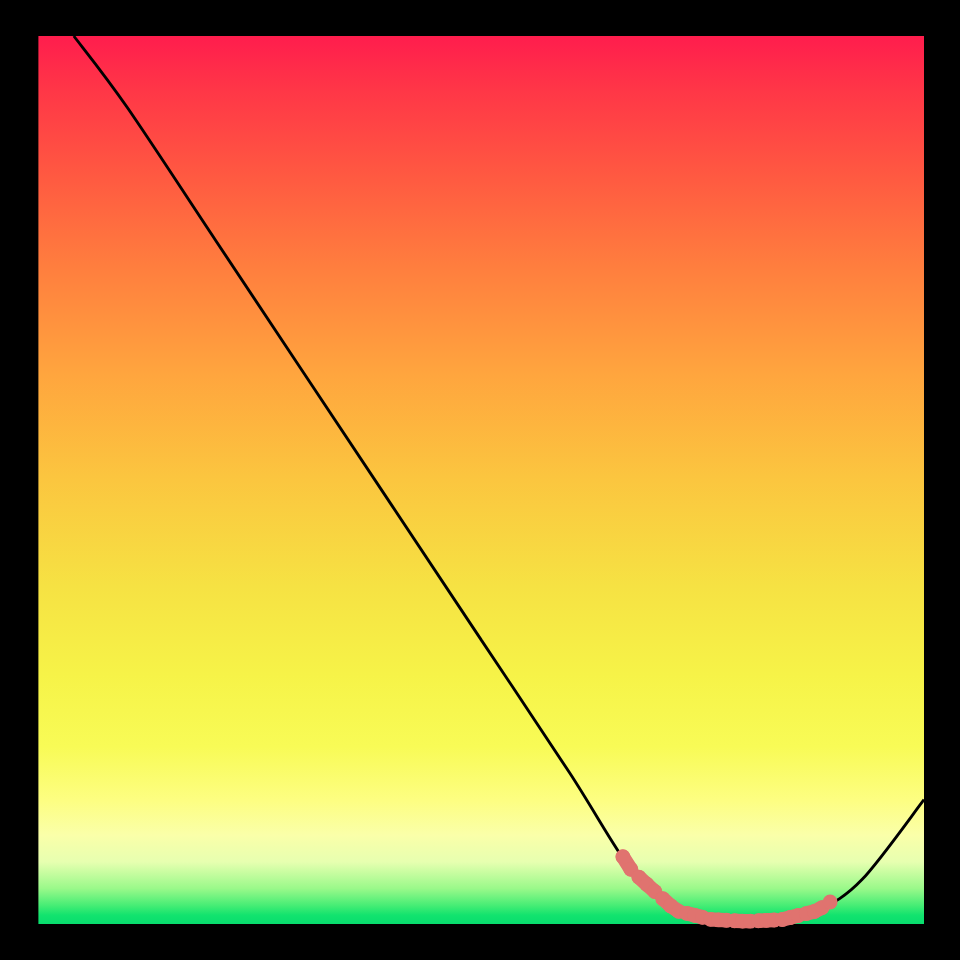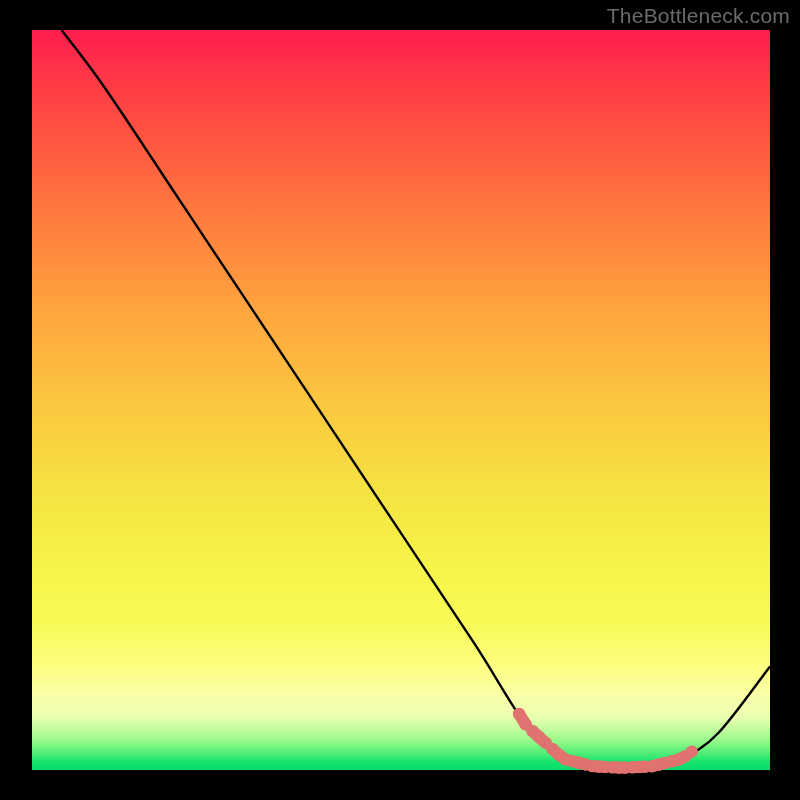--- a/index.html
+++ b/index.html
@@ -60,21 +60,20 @@
     top: 0;
     width: 738px;
     height: 740px;
     overflow: visible;
   }
 </style>
 </head>
 <body>
 
 <div class="frame">
-  <div class="watermark">TheBottleneck.com</div>
 
   <div class="plot-area">
     <svg class="curve" viewBox="0 0 738 740" preserveAspectRatio="none">
       <path id="main-curve" fill="none" stroke="#000000" stroke-width="2.4" d="M 29.52 0 C 36.9 9.866666666666655, 54.12 30.833333333333275, 73.8 59.19999999999993 C 93.47999999999999 87.56666666666659, 122.99999999999999 133.19999999999993, 147.6 170.19999999999993 C 172.2 207.19999999999993, 196.8 244.19999999999996, 221.4 281.2 C 246 318.2, 270.59999999999997 355.20000000000005, 295.2 392.20000000000005 C 319.8 429.20000000000005, 344.4 466.2, 369 503.2 C 393.6 540.2, 421.89 582.1333333333333, 442.8 614.2 C 463.71000000000004 646.2666666666668, 479.70000000000005 676.4833333333333, 494.46000000000004 695.6 C 509.22 714.7166666666667, 520.29 722.1166666666667, 531.36 728.9 C 542.4300000000001 735.6833333333333, 551.04 734.8199999999999, 560.88 736.3 C 570.72 737.78, 580.56 737.78, 590.4 737.78 C 600.24 737.78, 610.0799999999999 737.78, 619.92 736.3 C 629.76 734.8199999999999, 638.37 734.4499999999999, 649.44 728.9 C 660.5100000000001 723.35, 671.58 718.4166666666666, 686.34 703 C 701.1 687.5833333333334, 729.39 647.5, 738 636.4"></path>
       <g id="highlight-dots">
           <circle cx="487.08000000000004" cy="683.9714285714285" r="6.2" fill="#e0736f"></circle>
           <line x1="487.08000000000004" y1="683.9714285714285" x2="493.72200000000004" y2="694.4371428571429" stroke="#e0736f" stroke-width="12" stroke-linecap="round"></line>
           <circle cx="493.72200000000004" cy="694.4371428571429" r="6.2" fill="#e0736f"></circle>
           <circle cx="500.3640000000001" cy="700.9280000000001" r="6.2" fill="#e0736f"></circle>
           <line x1="500.3640000000001" y1="700.9280000000001" x2="507.00600000000014" y2="706.9220000000001" stroke="#e0736f" stroke-width="12" stroke-linecap="round"></line>

